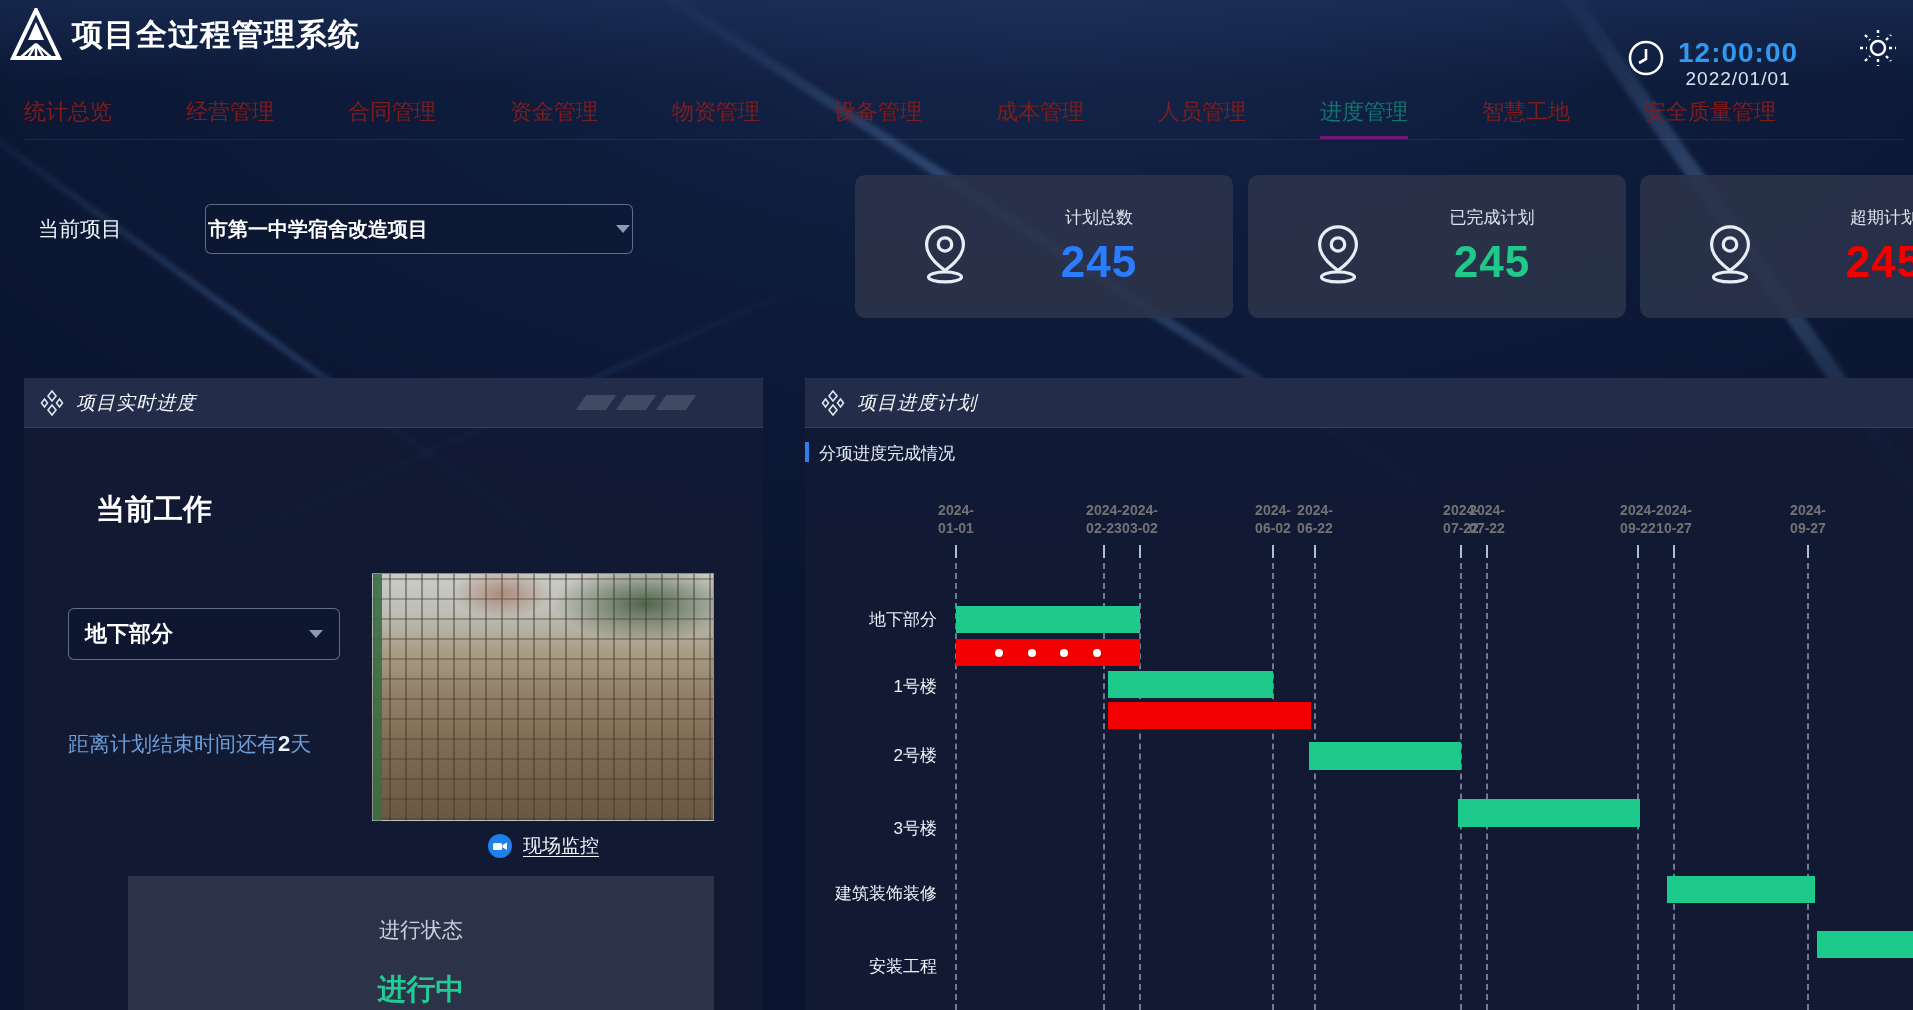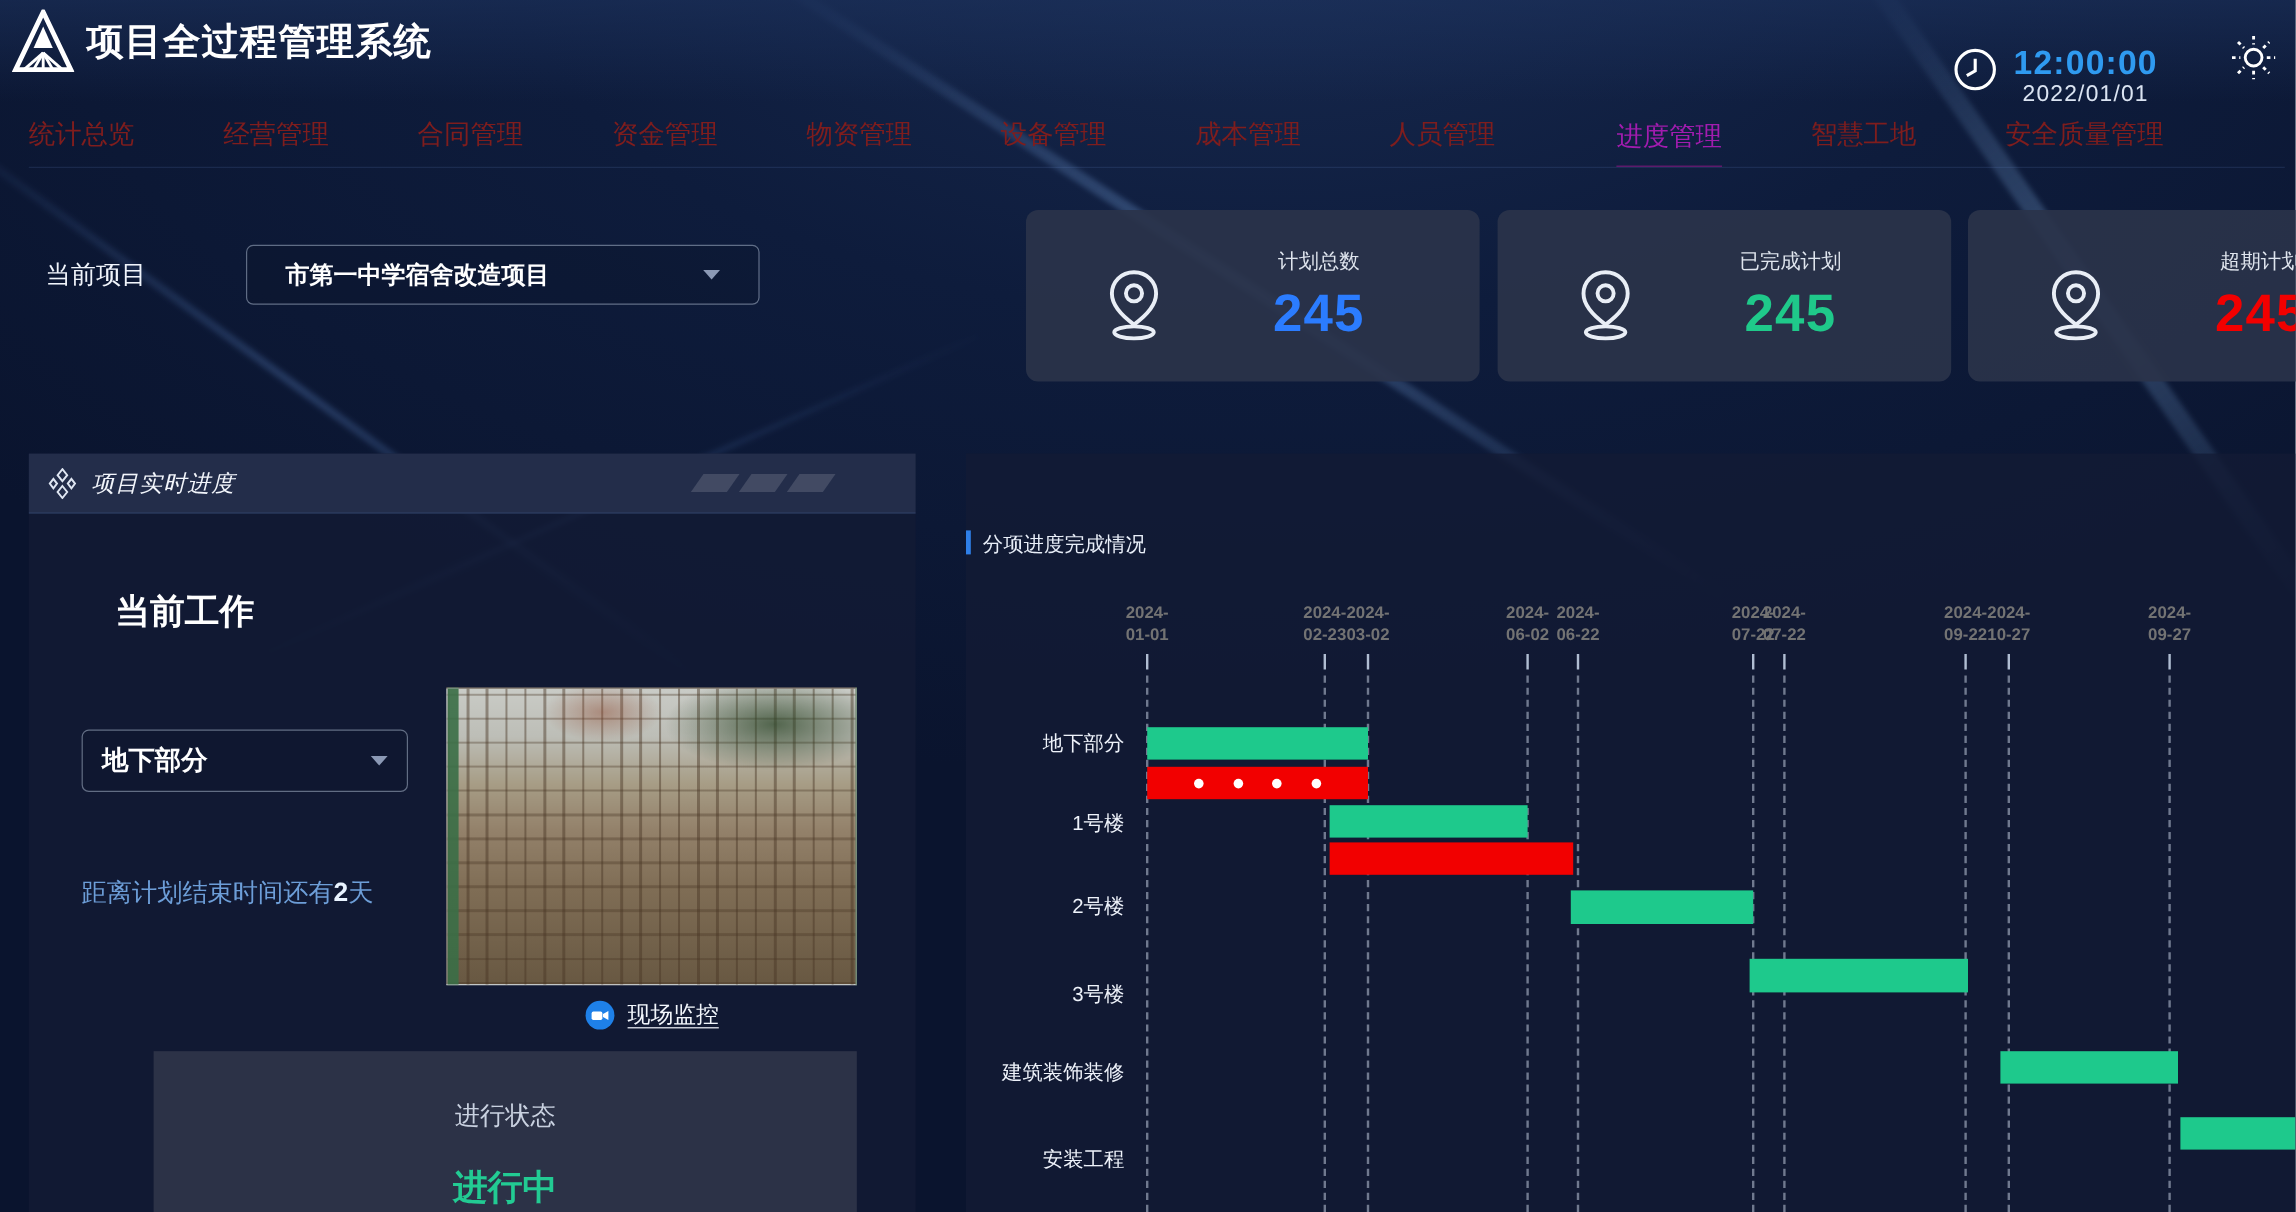--- a/index.html
+++ b/index.html
@@ -35,31 +35,31 @@
   .time-col { display:flex; flex-direction:column; line-height:1.1; }
   .time-text { font-size:28px; color:#2f9af0; font-weight:bold; letter-spacing:1px;margin-top:12px; }
   .date-text { font-size:19px; color:#dbe4f2; letter-spacing:1px;text-align:center; }
   .sun { position:absolute; left:1858px; top:28px; }
 
   
   .nav { position:absolute; left:24px; top:92px; width:1880px; height:48px;
     display:flex; gap:74px; align-items:flex-end;
     border-bottom:1px solid rgba(110,150,220,.14); }
   .nav-item { font-size:22px; color:#7f1d1d; padding-bottom:12px; cursor:pointer; white-space:nowrap; }
-  .nav-item.active { color:#a21caf; border-bottom:1px solid #701a75; padding-bottom:9px;margin-left:27px; }
+  .nav-item.active { color:#0f766e; border-bottom:3px solid #701a75; padding-bottom:9px; }
 
   
   .proj-label { position:absolute; left:38px; top:215px; font-size:21px; color:#f0f4fb; }
   .select-box { position:absolute; display:flex; align-items:center;
     border:1px solid rgba(200,214,236,.45); border-radius:6px;
     background:rgba(10,18,40,.25); cursor:pointer; }
   .select-box .sel-text { font-weight:bold; color:#ffffff; }
   .caret { width:0; height:0; border-left:7px solid transparent; border-right:7px solid transparent;
     border-top:8px solid #8b99b5; margin-left:auto; }
-  .proj-select { left:205px; top:204px; width:428px; height:50px; padding:0 32px; }
+  .proj-select { left:205px; top:204px; width:428px; height:50px; padding:0 2px; }
   .proj-select .sel-text { font-size:20px; }
 
   
   .cards { position:absolute; left:0; top:0; }
   .stat-card { position:absolute; top:175px; width:378px; height:143px; border-radius:10px;
     background:rgba(42,51,74,.92); display:flex; align-items:center; padding-left:64px; }
   .stat-card .pin { flex:0 0 auto; margin-top:14px; }
   .stat-card .txt { width:180px; text-align:center; margin-left:38px; }
   .stat-card .lbl { font-size:17px; color:#dfe5ee; margin-bottom:8px; }
   .stat-card .val { font-size:44px; font-weight:bold; letter-spacing:1px; }
@@ -277,20 +277,31 @@
 
   <div class="status-box">
     <div class="status-cell">
       <div class="s-lbl">进行状态</div>
       <div class="s-val green">进行中</div>
     </div>
   </div>
 </div>
 
 <div class="panel panel-right">
+  <div class="panel-head">
+    <span>
+      <svg class="icon-svg" width="24" height="26" viewBox="0 0 24 26" fill="none" stroke="#dfe6f2" stroke-width="1.6">
+        <path d="M12 1 l4 5 -4 5 -4 -5 z"></path>
+          <path d="M4.5 9 l3 4 -3 4 -3 -4 z"></path>
+        <path d="M19.5 9 l3 4 -3 4 -3 -4 z"></path>
+          <path d="M12 15 l4 5 -4 5 -4 -5 z"></path>
+      </svg>
+    </span>
+    <span class="panel-title">项目进度计划</span>
+  </div>
 
   <div class="legend-row">
     <span class="legend-bar"></span>
     <span class="legend-label">分项进度完成情况</span>
   </div>
 
   <div class="gantt">
       <div class="g-dash" style="left: 150px;"></div>
       <div class="g-tick" style="left: 150px;"></div>
       <div class="g-col-label" style="left: 115px;">

